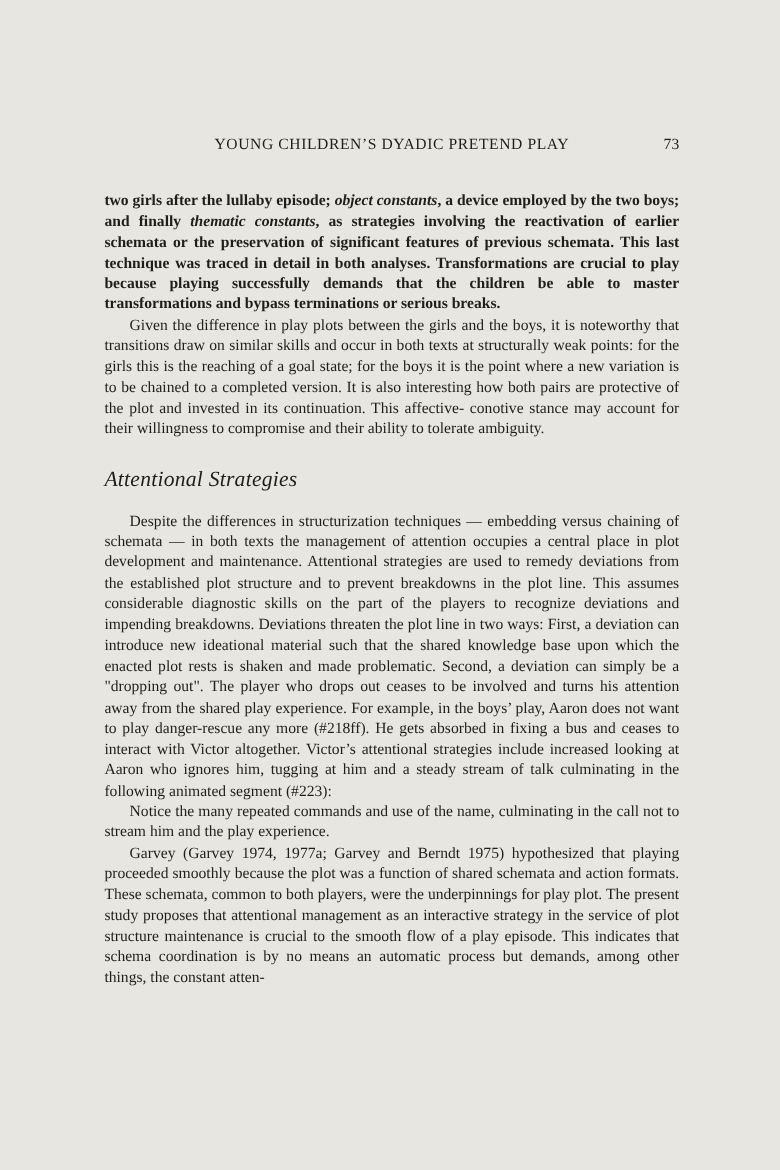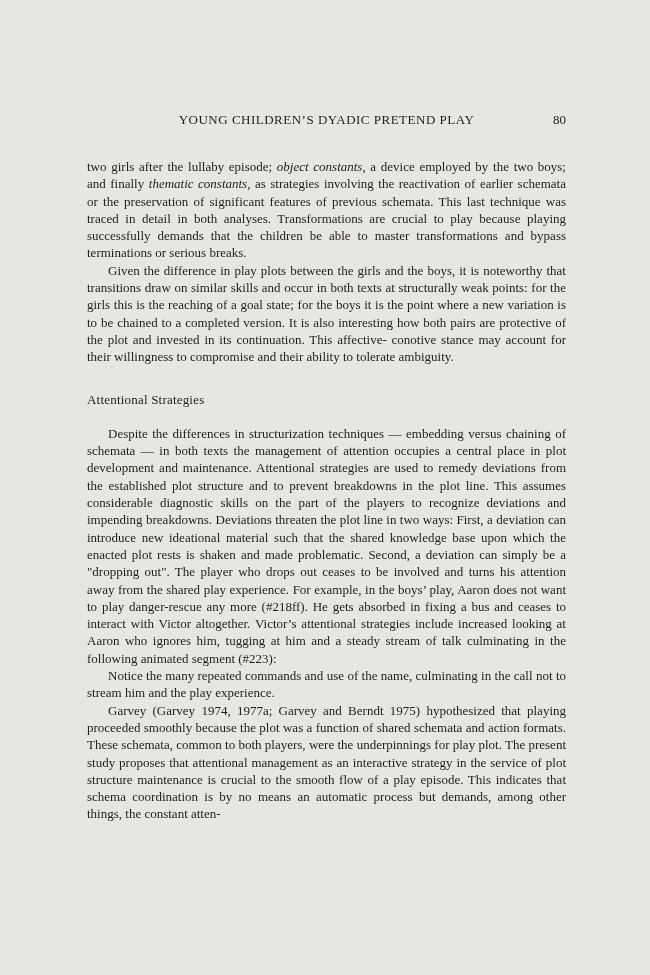--- a/index.html
+++ b/index.html
@@ -39,24 +39,26 @@
     font-size: 13px;
     line-height: 17.3px;
     text-align: justify;
   }
   .para {
     margin: 0;
     text-indent: 21px;
   }
   .para.continued {
     text-indent: 0;
+    font-weight: bold;
   }
   .section-heading {
-    font-size: 13px;
+    font-size: 18px;
     font-weight: normal;
+    font-style: italic;
     line-height: 17.3px;
     letter-spacing: 0.2px;
     text-align: left;
     margin: 25px 0 17px 0;
   }
   blockquote.transcript {
     margin: 13px 0 14px 0;
     padding: 0;
     font-size: 11.2px;
     line-height: 14px;
@@ -67,21 +69,21 @@
     font-style: italic;
   }
 </style>
 </head>
 <body>
 
 <div class="page">
 
   <div class="running-head">
     <span class="head-title">YOUNG CHILDREN’S DYADIC PRETEND PLAY</span>
-    <span class="page-number">80</span>
+    <span class="page-number">73</span>
   </div>
 
   <div class="body-text">
 
     <p class="para continued"><span>two girls after the lullaby episode; </span><em class="term">object constants</em><span>, a device employed by the two boys; and finally </span><em class="term">thematic constants</em><span>, as strategies involving the reactivation of earlier schemata or the preservation of significant features of previous schemata. This last technique was traced in detail in both analyses. Transformations are crucial to play because playing successfully demands that the children be able to master transformations and bypass terminations or serious breaks.</span></p>
 
     <p class="para">Given the difference in play plots between the girls and the boys, it is noteworthy that transitions draw on similar skills and occur in both texts at structurally weak points: for the girls this is the reaching of a goal state; for the boys it is the point where a new variation is to be chained to a completed version. It is also interesting how both pairs are protective of the plot and invested in its continuation. This affective- conotive stance may account for their willingness to compromise and their ability to tolerate ambiguity.</p>
 
     <h2 class="section-heading">Attentional Strategies</h2>
 

